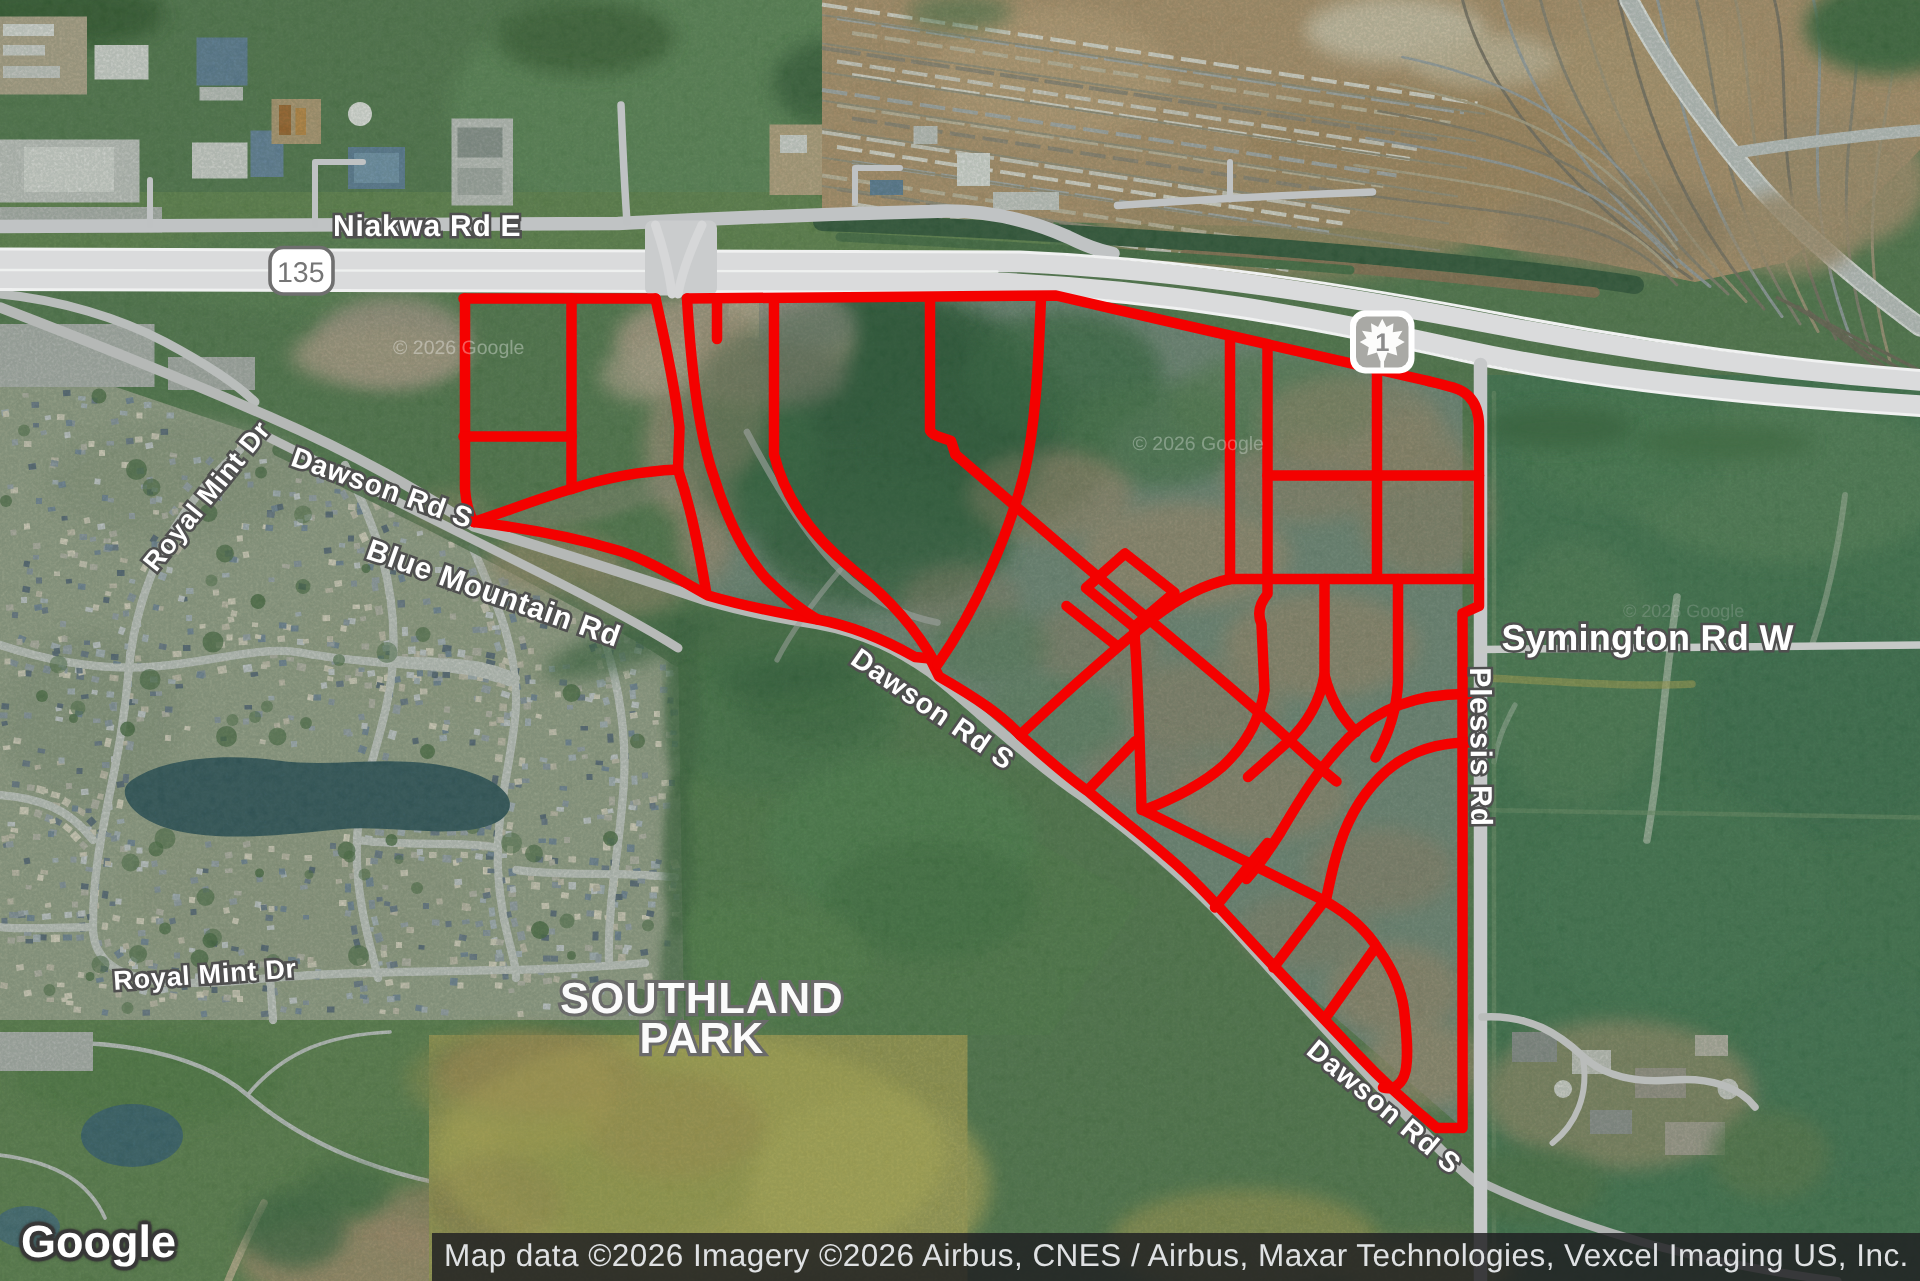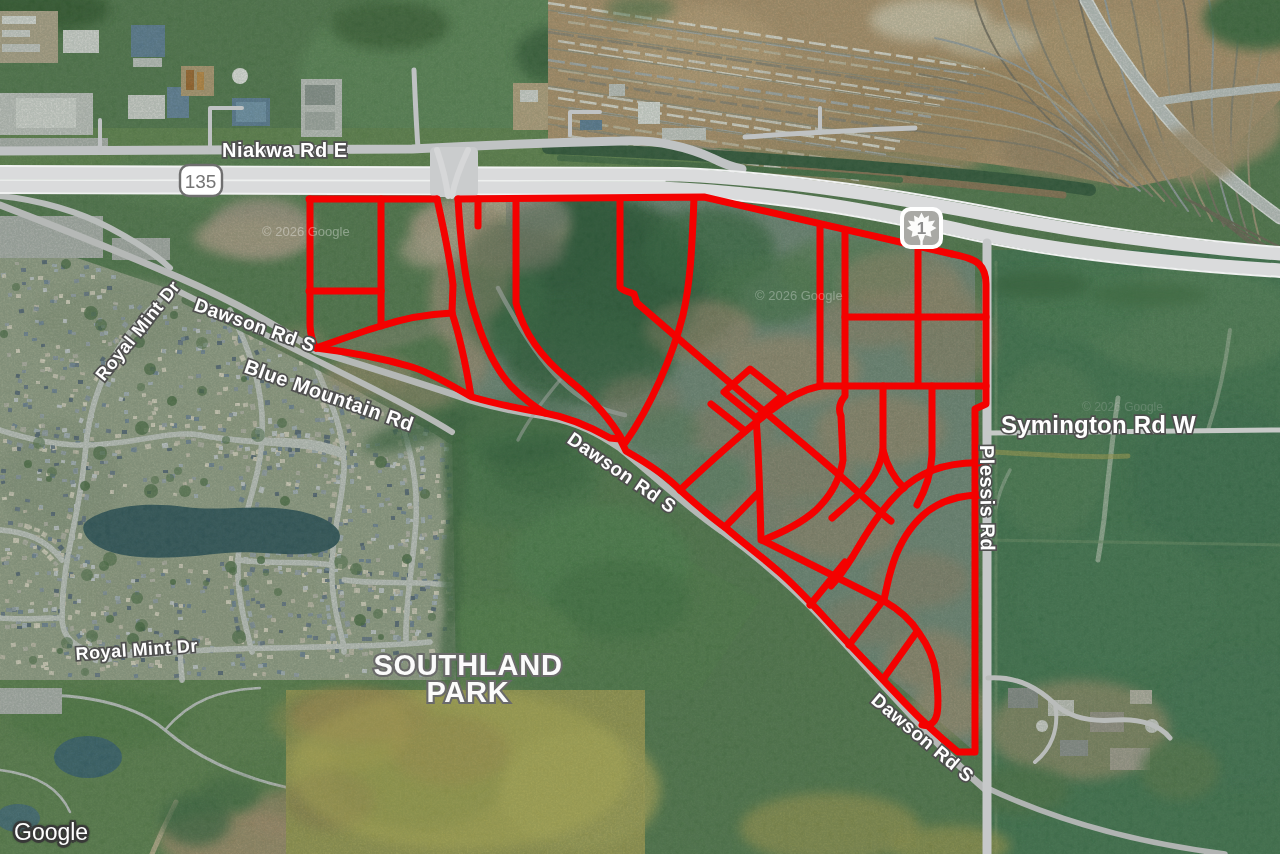--- a/index.html
+++ b/index.html
@@ -1,19 +1,19 @@
 <!DOCTYPE html>
 <html><head>
 <meta charset="utf-8">
 <style>
   html,body { margin:0; padding:0; }
   #map { position:relative; width:1280px; height:854px; overflow:hidden; font-family:"Liberation Sans", sans-serif; }
   #attr { position:absolute; left:288px; right:0; bottom:0; height:32px; background:rgba(32,32,34,0.84);
           color:#dfe1e3; font-size:21px; line-height:32px; padding-left:8px; letter-spacing:0.3px; white-space:nowrap; overflow:hidden; }
-  #glogo { position:absolute; left:14px; bottom:8px; color:#ffffff; font-size:23px; font-weight:normal; letter-spacing:0px;
+  #glogo { position:absolute; left:14px; bottom:8px; color:#ffffff; font-size:30px; font-weight:bold; letter-spacing:0px;
            text-shadow:-2px -2px 1px #383838,-2px 2px 1px #383838,2px -2px 1px #383838,2px 2px 1px #383838,0 -2.5px 1px #383838,0 2.5px 1px #383838,-2.5px 0 1px #383838,2.5px 0 1px #383838,0 0 4px rgba(40,40,40,.9); }
 </style>
 </head>
 <body>
 
 <div id="map">
 <svg width="1280" height="854" viewBox="0 0 1280 854" xmlns="http://www.w3.org/2000/svg">
 <defs>
   <filter id="b6" x="-60%" y="-60%" width="220%" height="220%">
           <feGaussianBlur stdDeviation="6"></feGaussianBlur>
@@ -1654,13 +1654,14 @@
 <text x="468" y="675" font-family="Liberation Sans, sans-serif" font-size="29" font-weight="bold" fill="#fbfbfb" stroke="#6a6a6a" stroke-width="4.2" paint-order="stroke" letter-spacing="0.8" text-anchor="middle">SOUTHLAND</text>
 <text x="468" y="702" font-family="Liberation Sans, sans-serif" font-size="29" font-weight="bold" fill="#fbfbfb" stroke="#6a6a6a" stroke-width="4.2" paint-order="stroke" letter-spacing="0.8" text-anchor="middle">PARK</text>
 
 <text x="262" y="236" font-family="Liberation Sans, sans-serif" font-size="13" fill="#ffffff" opacity="0.35">© 2026 Google</text>
 <text x="755" y="300" font-family="Liberation Sans, sans-serif" font-size="13" fill="#ffffff" opacity="0.3">© 2026 Google</text>
 <text x="1082" y="411" font-family="Liberation Sans, sans-serif" font-size="12" fill="#cccccc" opacity="0.22">© 2026 Google</text>
 </svg>
 
 <div id="glogo">Google</div>
 
+<div id="attr">Map data ©2026 Imagery ©2026 Airbus, CNES / Airbus, Maxar Technologies, Vexcel Imaging US, Inc.</div>
 </div>
 
 </body></html>

